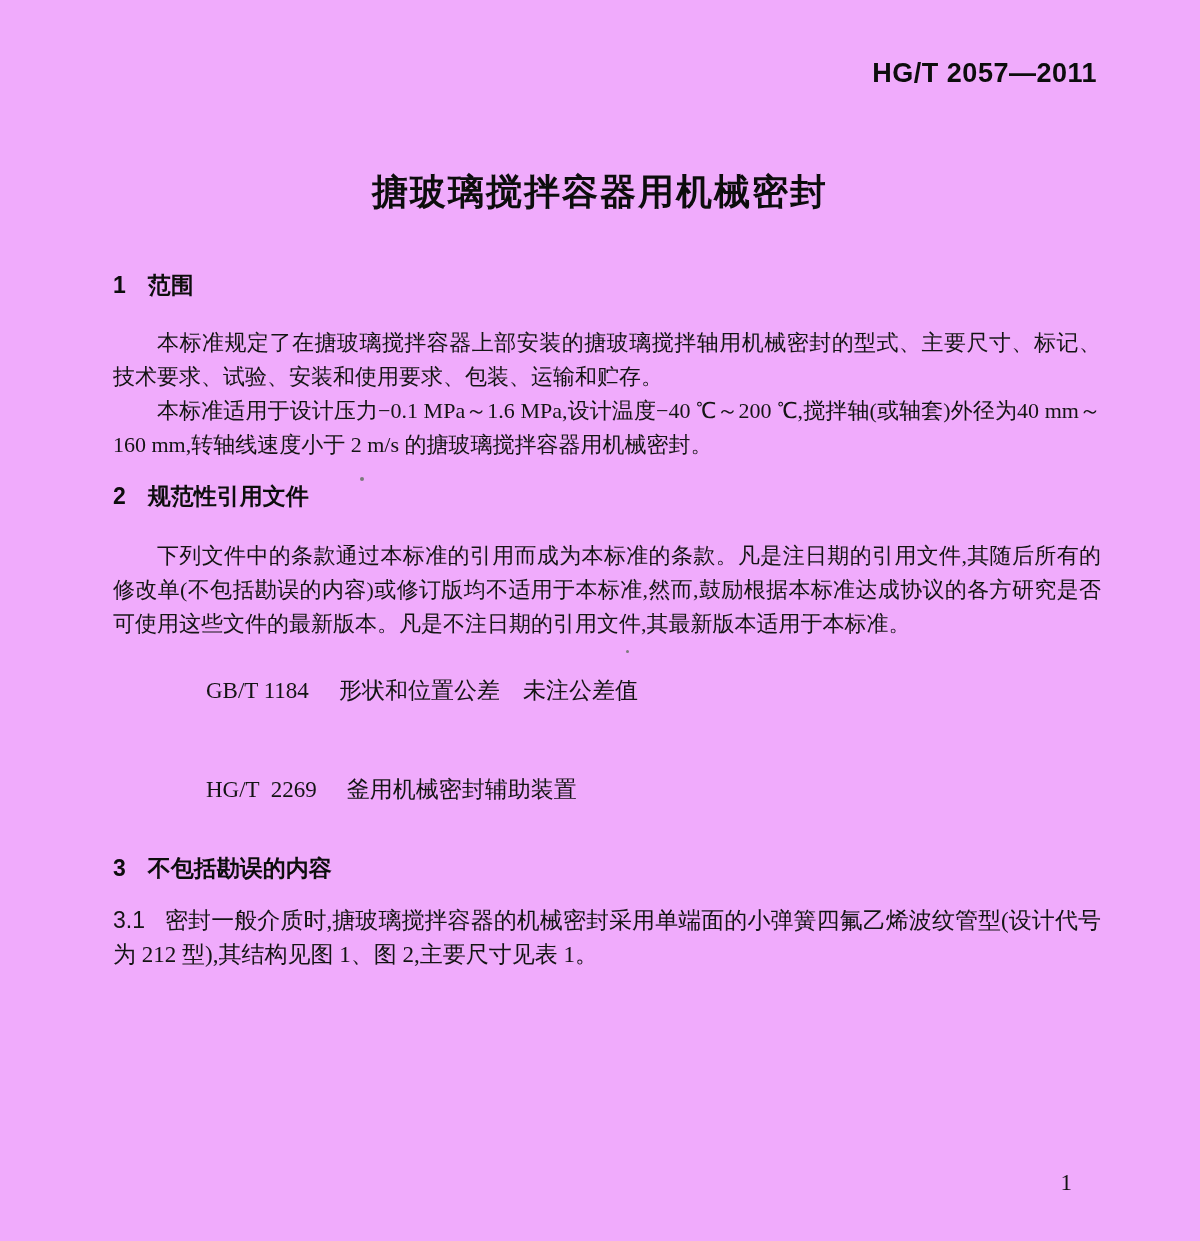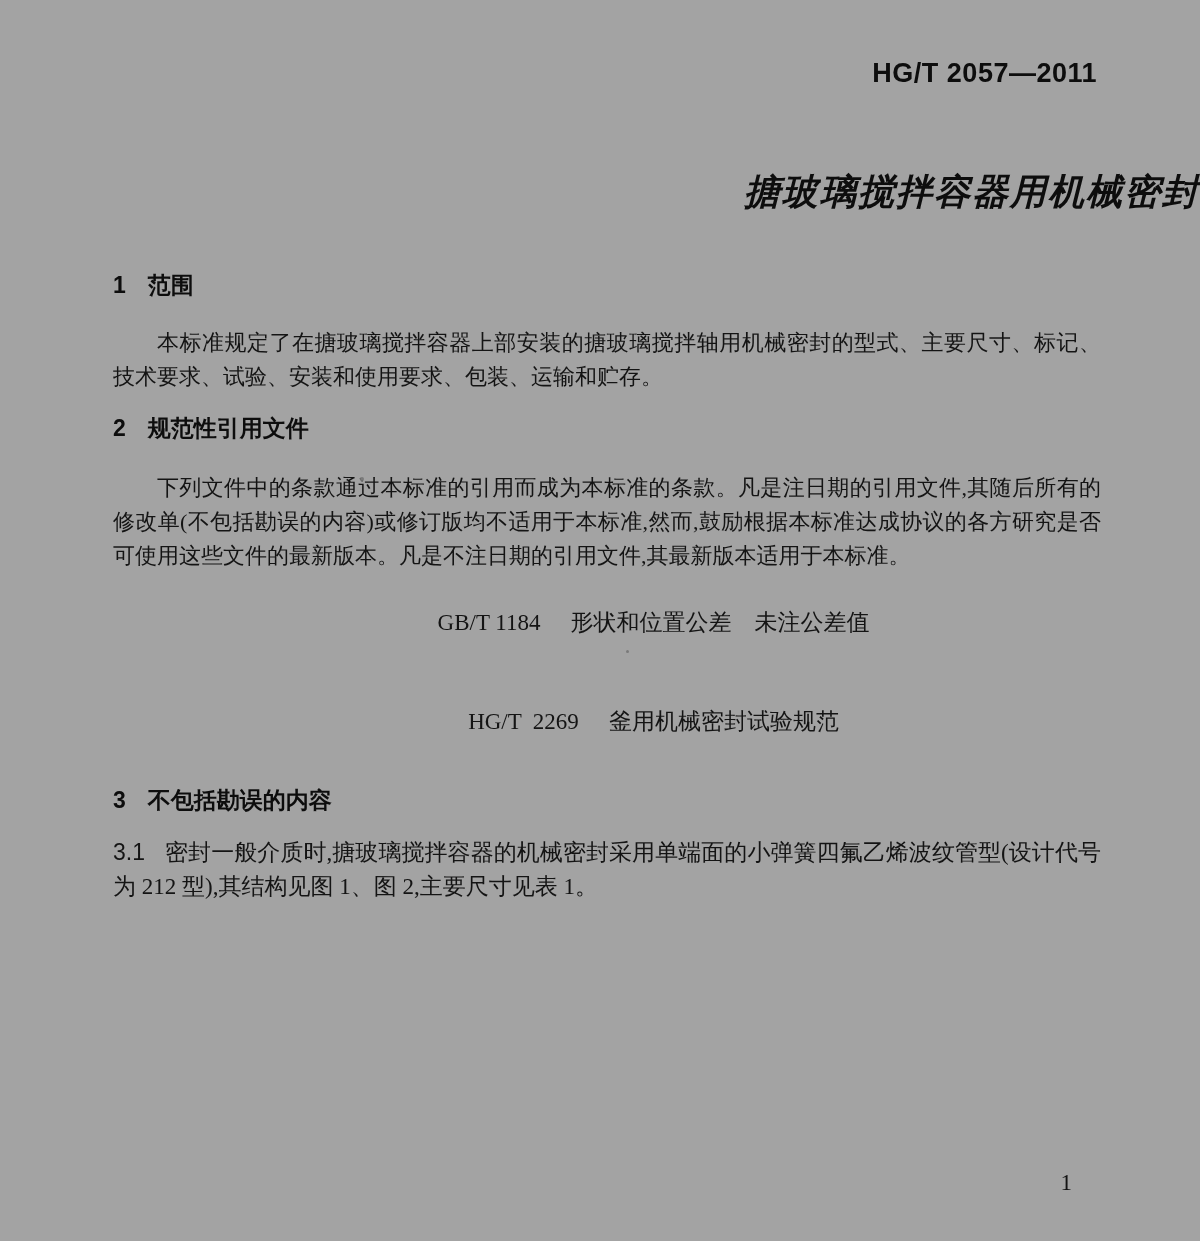--- a/index.html
+++ b/index.html
@@ -8,44 +8,43 @@
     width: 1200px;
     height: 1241px;
     position: relative;
     font-family: "Liberation Serif", serif;
     color: #141414;
     overflow: hidden;
   }
   .page {
     position: absolute;
     inset: 0;
-    background: #a3a3a3;
+    background: #f0abfc;
   }
   .doc-number {
     position: absolute;
     top: 58px;
     right: 103px;
     font-family: "Liberation Sans", sans-serif;
     font-weight: bold;
     font-size: 27px;
     letter-spacing: 0.5px;
     color: #0d0d0d;
   }
   .doc-title {
     position: absolute;
     top: 168px;
     left: 0;
     width: 100%;
-    text-align: right;
+    text-align: center;
     font-family: "Liberation Sans", sans-serif;
     font-weight: bold;
     font-size: 36px;
     letter-spacing: 2px;
     color: #0d0d0d;
-    font-style: italic;
   }
   .content {
     position: absolute;
     top: 272px;
     left: 113px;
     width: 988px;
   }
   .sec-heading {
     display: flex;
     align-items: baseline;
@@ -63,21 +62,20 @@
     font-size: 22px;
     line-height: 34px;
     text-align: justify;
     text-indent: 2em;
     color: #141414;
   }
   .refs {
     margin-left: 47px;
     font-size: 23px;
     line-height: 33px;
-    text-align: center;
   }
   .ref-row { white-space: pre-wrap; }
   .ref-code { white-space: pre; margin-right: 30px; }
   .clause {
     font-size: 23px;
     line-height: 34px;
     text-align: justify;
     text-indent: 0;
     color: #141414;
   }
@@ -110,33 +108,34 @@
 
   <h1 class="doc-title">搪玻璃搅拌容器用机械密封</h1>
 
   <div class="content">
 
     <div class="sec-heading sec-heading-1">
       <span class="sec-number">1</span>
       <span>范围</span>
     </div>
     <p class="para">本标准规定了在搪玻璃搅拌容器上部安装的搪玻璃搅拌轴用机械密封的型式、主要尺寸、标记、技术要求、试验、安装和使用要求、包装、运输和贮存。</p>
+    <p class="para">本标准适用于设计压力−0.1 MPa～1.6 MPa,设计温度−40 ℃～200 ℃,搅拌轴(或轴套)外径为40 mm～160 mm,转轴线速度小于 2 m/s 的搪玻璃搅拌容器用机械密封。</p>
 
     <div class="sec-heading sec-heading-2">
       <span class="sec-number">2</span>
       <span>规范性引用文件</span>
     </div>
     <p class="para">下列文件中的条款通过本标准的引用而成为本标准的条款。凡是注日期的引用文件,其随后所有的修改单(不包括勘误的内容)或修订版均不适用于本标准,然而,鼓励根据本标准达成协议的各方研究是否可使用这些文件的最新版本。凡是不注日期的引用文件,其最新版本适用于本标准。</p>
 
     <div class="refs">
       <div class="ref-row">
         <span class="ref-code">GB/T 1184</span><span>形状和位置公差　未注公差值</span>
       </div>
       <div class="ref-row">
-        <span class="ref-code">HG/T  2269</span><span>釜用机械密封试验规范</span>
+        <span class="ref-code">HG/T  2269</span><span>釜用机械密封辅助装置</span>
       </div>
     </div>
 
     <div class="sec-heading sec-heading-3">
       <span class="sec-number">3</span>
       <span>不包括勘误的内容</span>
     </div>
     <p class="clause">
       <span class="clause-number">3.1</span><span>密封一般介质时,搪玻璃搅拌容器的机械密封采用单端面的小弹簧四氟乙烯波纹管型(设计代号为 212 型),其结构见图 1、图 2,主要尺寸见表 1。</span>
     </p>

